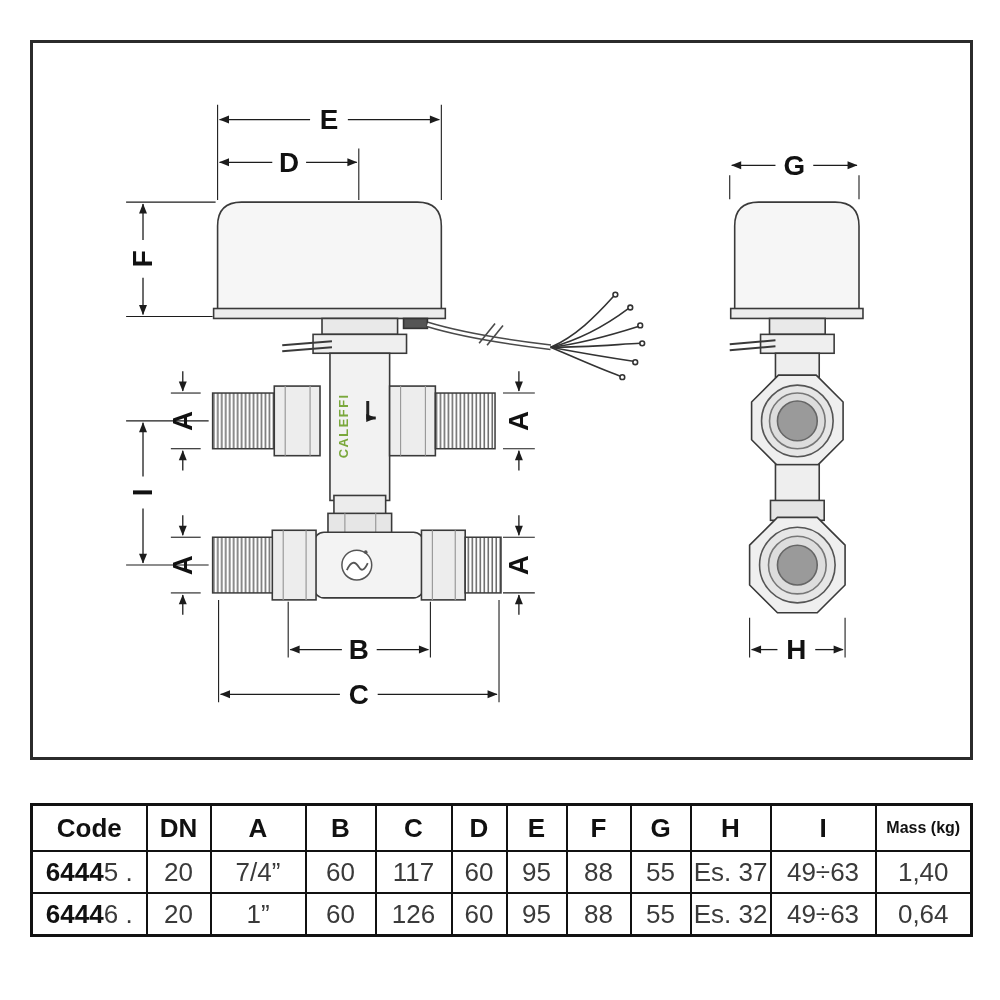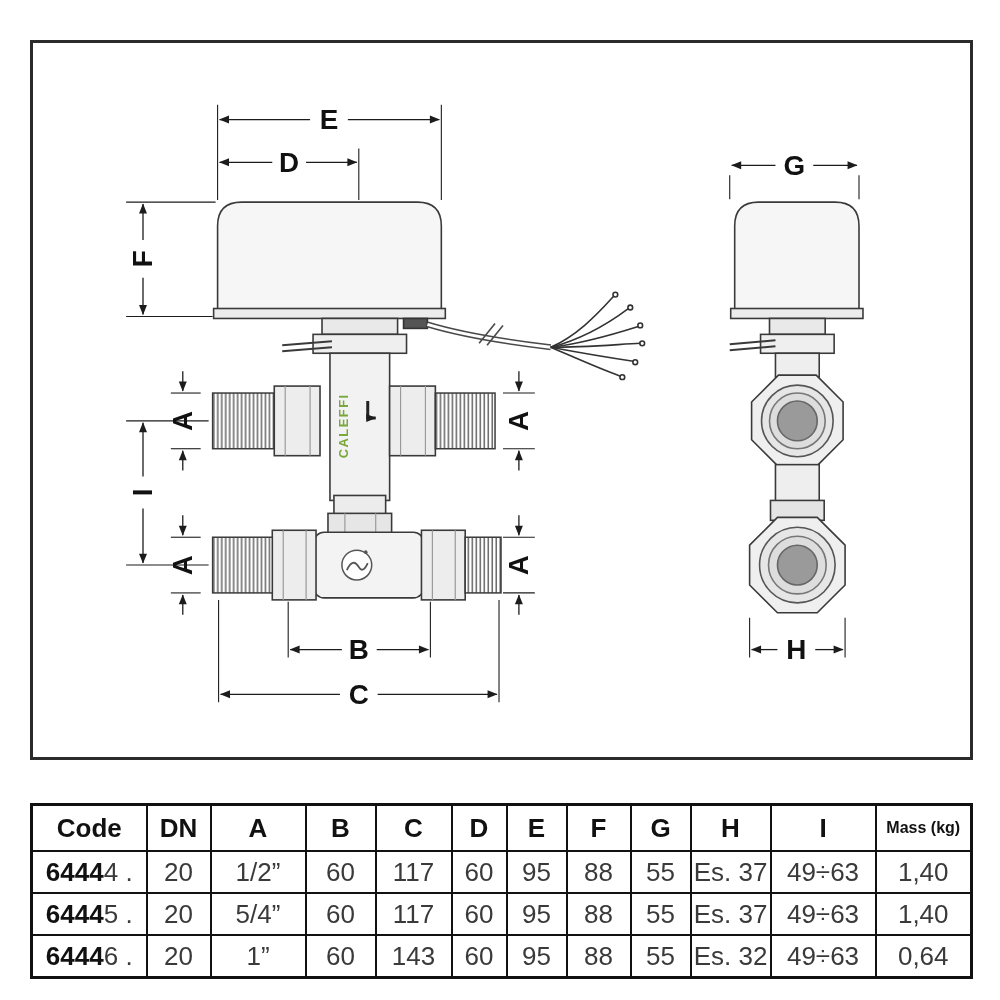--- a/index.html
+++ b/index.html
@@ -233,53 +233,39 @@
       <th>E</th>
       <th>F</th>
       <th>G</th>
       <th>H</th>
       <th>I</th>
       <th class="mass">Mass (kg)</th>
     </tr>
   </thead>
   <tbody>
     <tr>
-      <td class="code"><span class="b">6444</span><span>4 .</span></td>
-      <td>20</td>
-      <td>1/2”</td>
-      <td>60</td>
-      <td>117</td>
-      <td>60</td>
-      <td>95</td>
-      <td>88</td>
-      <td>55</td>
-      <td>Es. 37</td>
-      <td>49÷63</td>
-      <td>1,40</td>
-    </tr>
-    <tr>
       <td class="code"><span class="b">6444</span><span>5 .</span></td>
       <td>20</td>
-      <td>5/4”</td>
+      <td>7/4”</td>
       <td>60</td>
       <td>117</td>
       <td>60</td>
       <td>95</td>
       <td>88</td>
       <td>55</td>
       <td>Es. 37</td>
       <td>49÷63</td>
       <td>1,40</td>
     </tr>
     <tr>
       <td class="code"><span class="b">6444</span><span>6 .</span></td>
       <td>20</td>
       <td>1”</td>
       <td>60</td>
-      <td>143</td>
+      <td>126</td>
       <td>60</td>
       <td>95</td>
       <td>88</td>
       <td>55</td>
       <td>Es. 32</td>
       <td>49÷63</td>
       <td>0,64</td>
     </tr>
   </tbody>
 </table>

